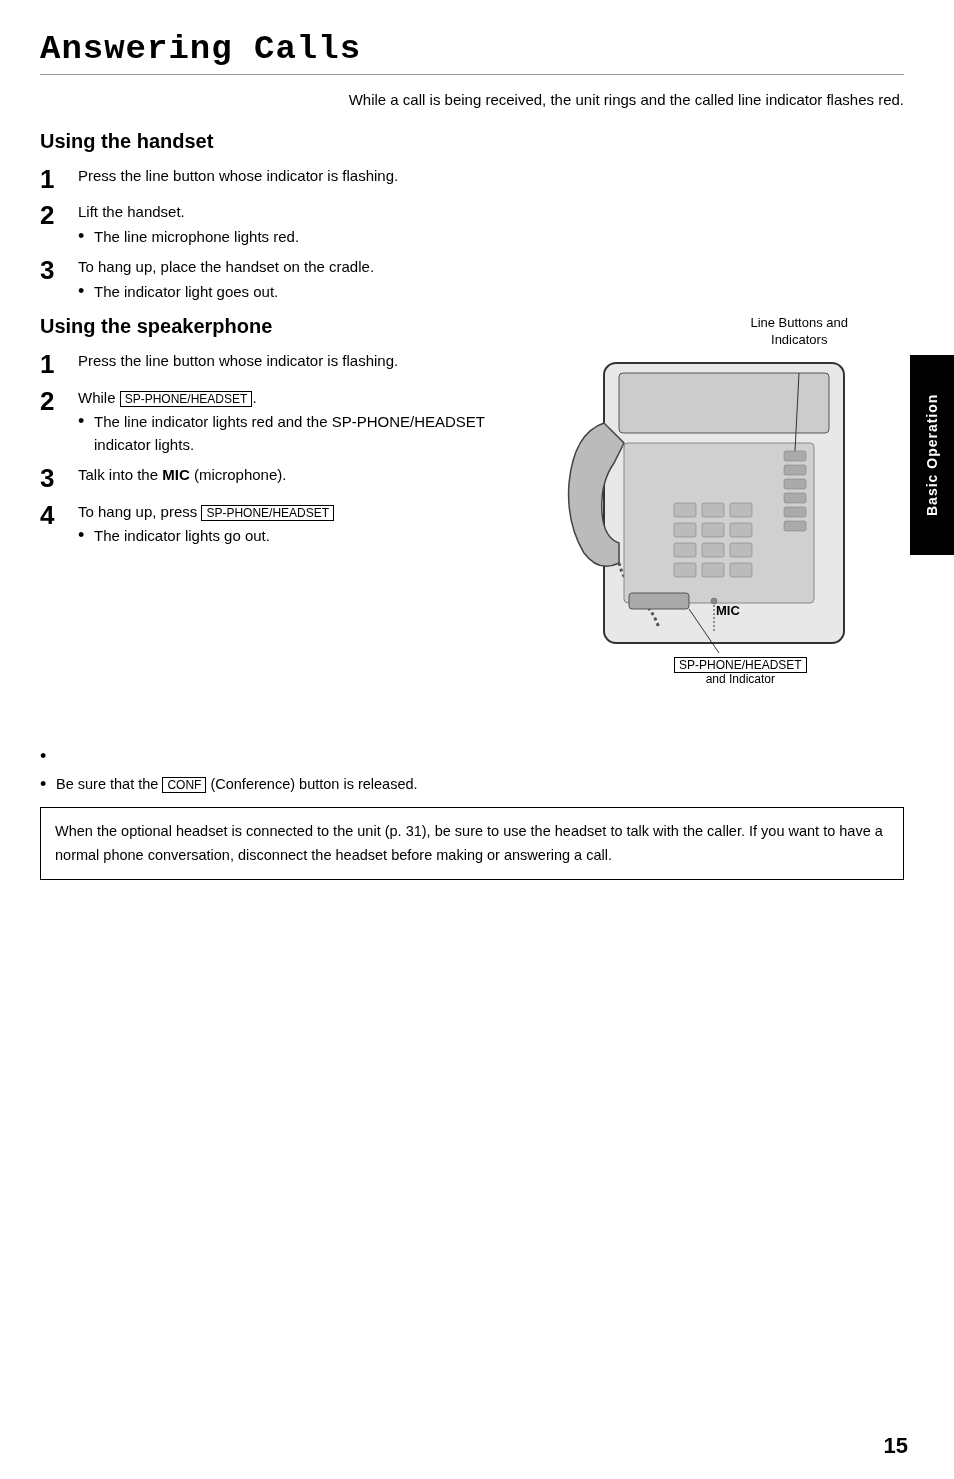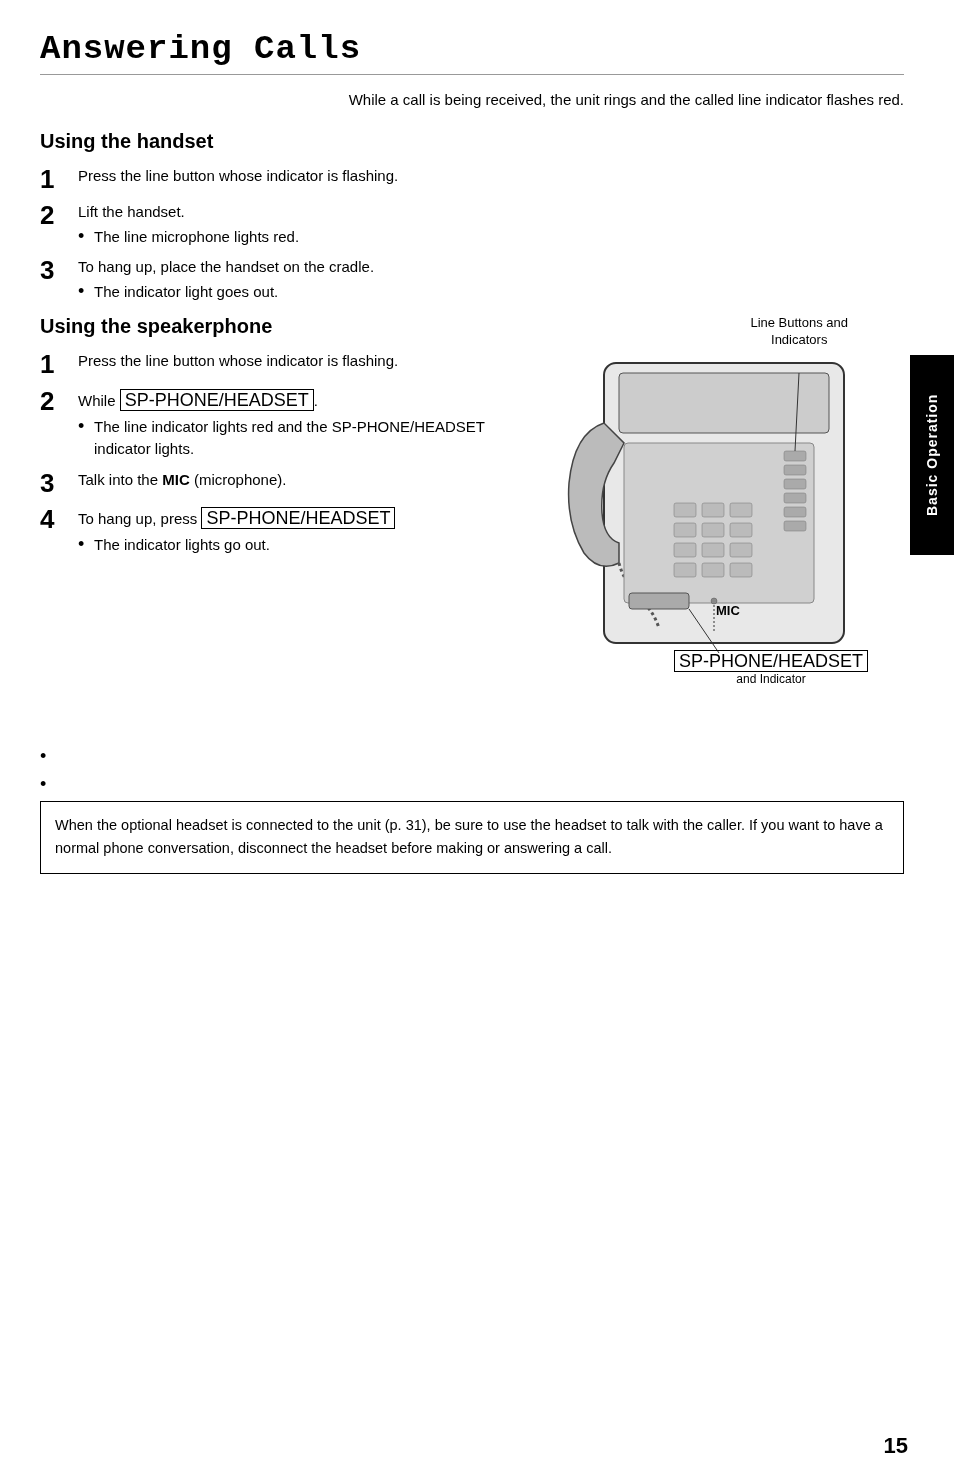--- a/index.html
+++ b/index.html
@@ -73,21 +73,21 @@
 
     .sub-bullet .dot {
       min-width: 16px;
       font-size: 18px;
       line-height: 1.2;
     }
 
     .boxed {
       border: 1.5px solid #000;
       padding: 0 4px;
-      font-size: 18px;
+      font-size: 12px;
       display: inline;
       margin-top: 28px;
     }
 
     
     .main-body {
       display: flex;
       align-items: flex-start;
       position: relative;
       gap: 48px;
@@ -142,21 +142,21 @@
       min-width: 16px;
       font-size: 18px;
       line-height: 1.2;
     }
 
     .info-box {
       border: 1.5px solid #000;
       padding: 12px 14px;
       font-size: 14.5px;
       line-height: 1.6;
-      margin-top: 6px;
+      margin-top: 12px;
     }
 
     .page-num {
       position: absolute;
       bottom: 20px;
       right: 46px;
       font-size: 22px;
       font-weight: 900;
       font-family: Arial Black, Arial, sans-serif;
     }
@@ -315,18 +315,19 @@
     </div>
   </div>
 </div>
 
 <div class="notes-section">
   <div class="note-bullet">
     <span class="dot">•</span>
   </div>
   <div class="note-bullet">
     <span class="dot">•</span>
+    <span>Be sure that the <span class="boxed">CONF</span> (Conference) button is released.</span>
   </div>
 
   <div class="info-box">When the optional headset is connected to the unit (p. 31), be sure to use the headset to talk with the caller. If you want to have a normal phone conversation, disconnect the headset before making or answering a call.</div>
 </div>
 
 <div class="page-num">15</div>
 
 </body></html>

